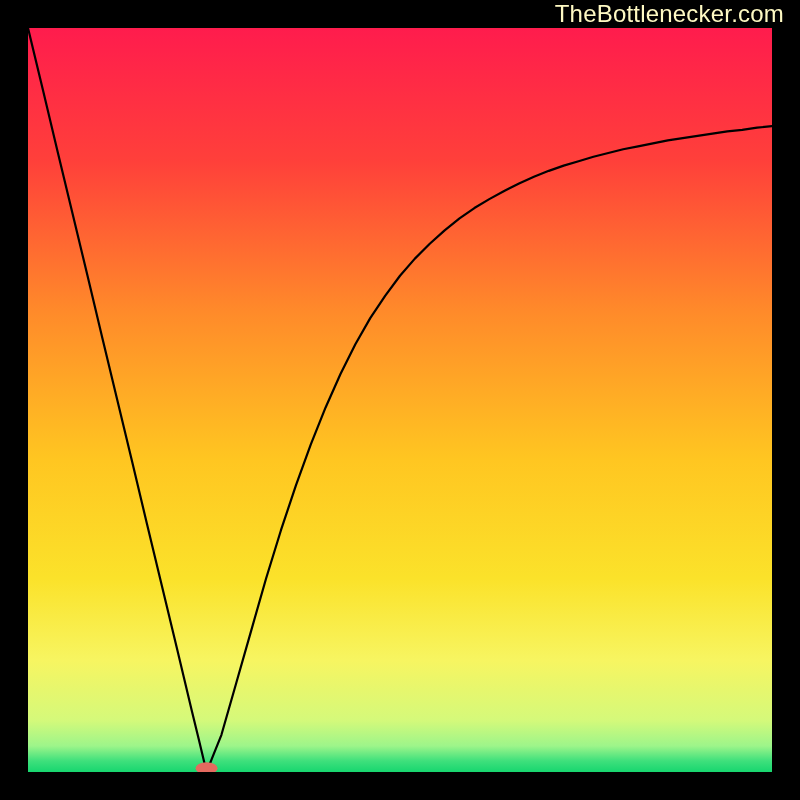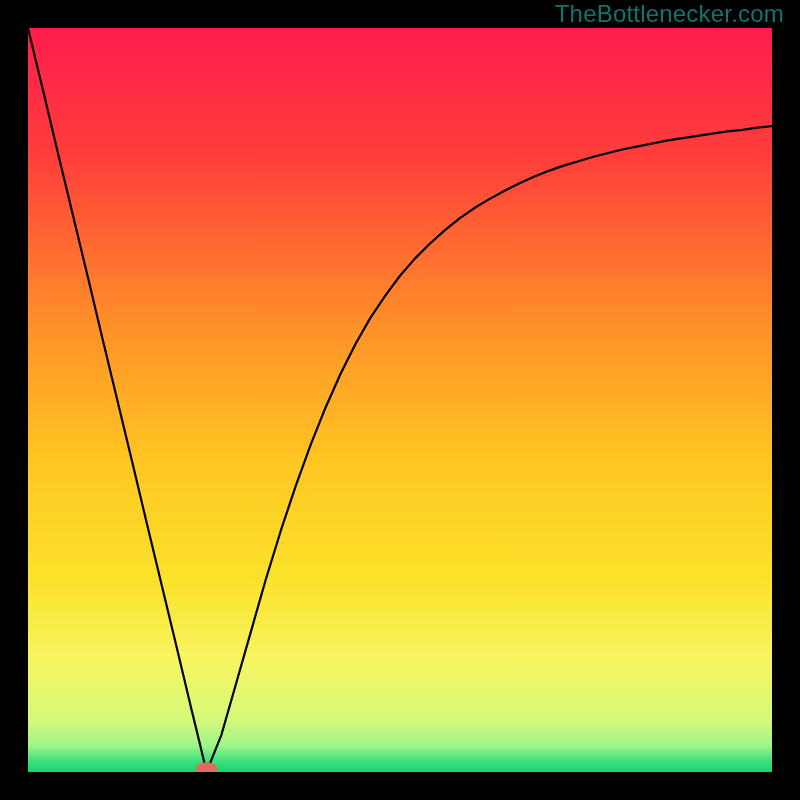--- a/index.html
+++ b/index.html
@@ -14,21 +14,21 @@
   .frame {
     position: relative;
     width: 800px;
     height: 800px;
     background: #000;
   }
   .watermark {
     position: absolute;
     top: 0px;
     right: 16px;
-    color: #0f766e;
+    color: #fef9c3;
     font-size: 24px;
     font-weight: 500;
     letter-spacing: 0.2px;
     z-index: 5;
   }
   .plot-wrap {
     position: absolute;
     left: 28px;
     top: 28px;
     width: 744px;

